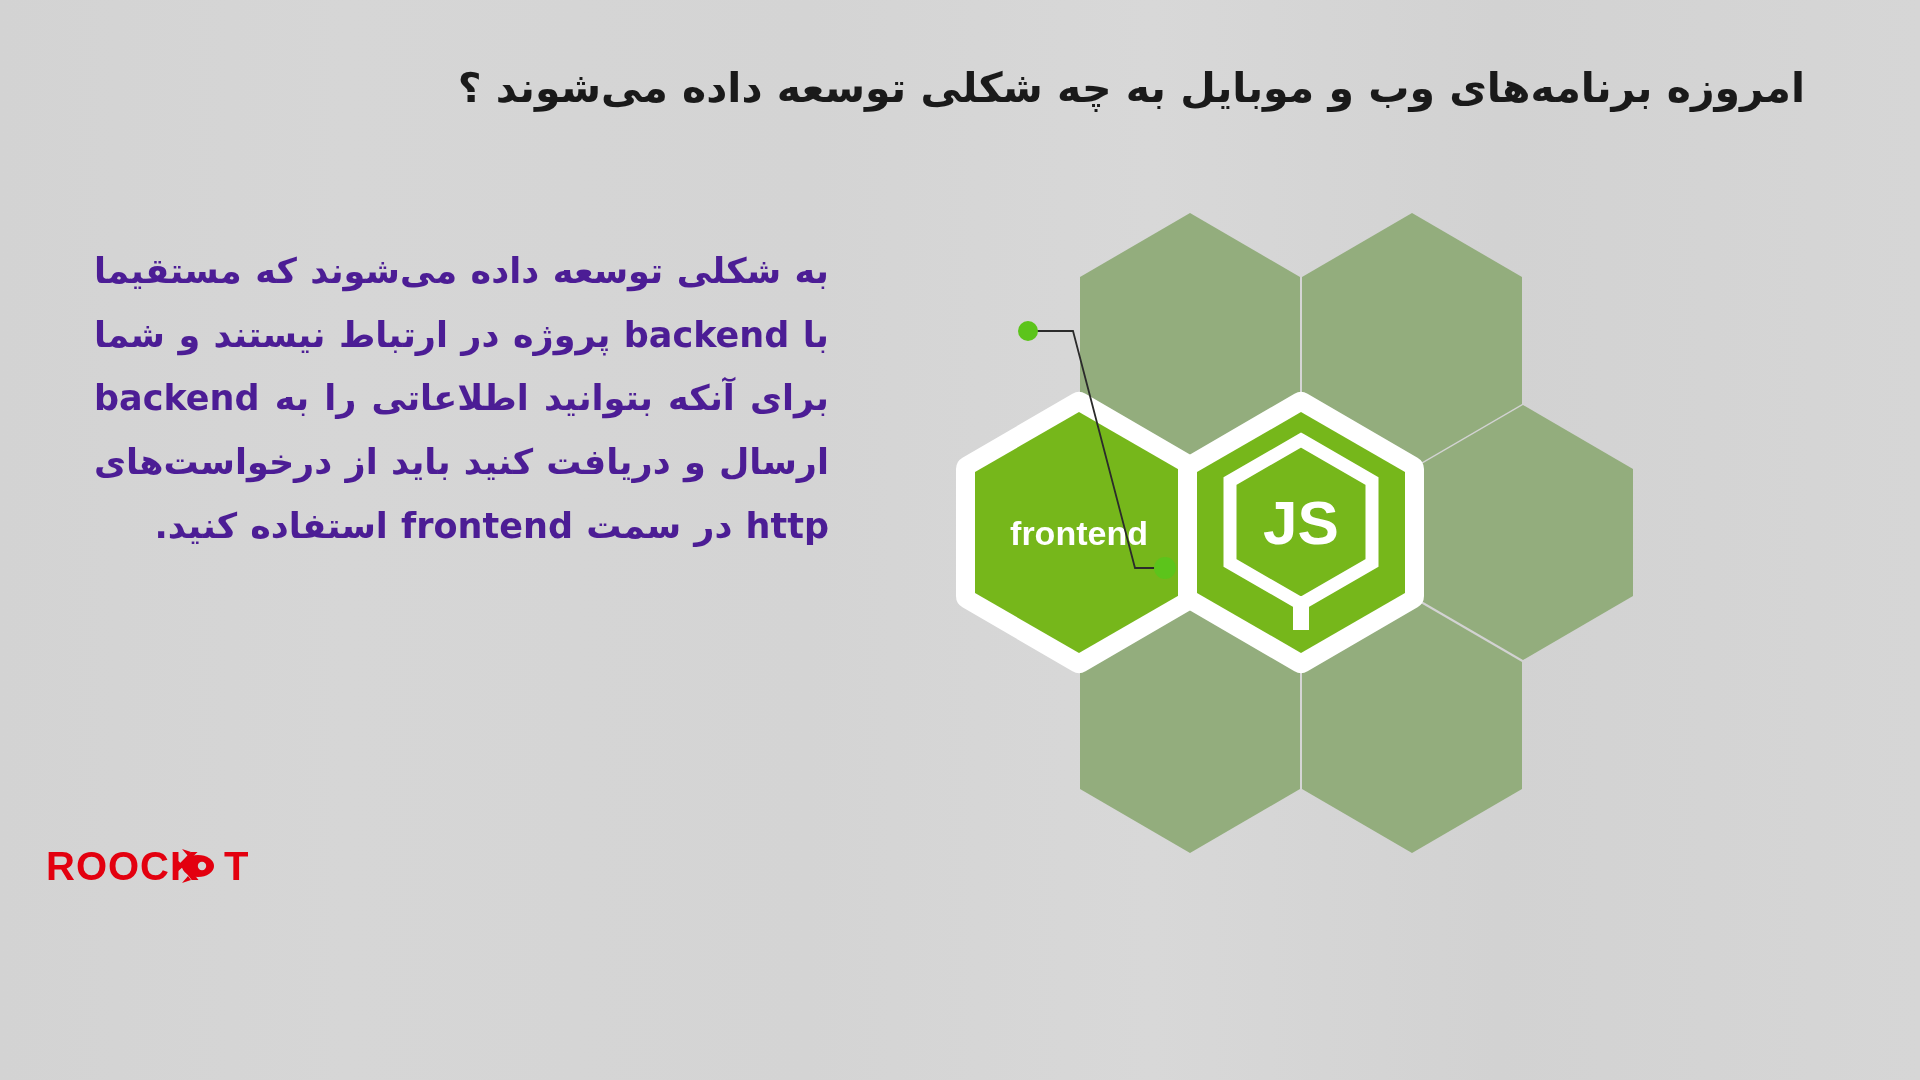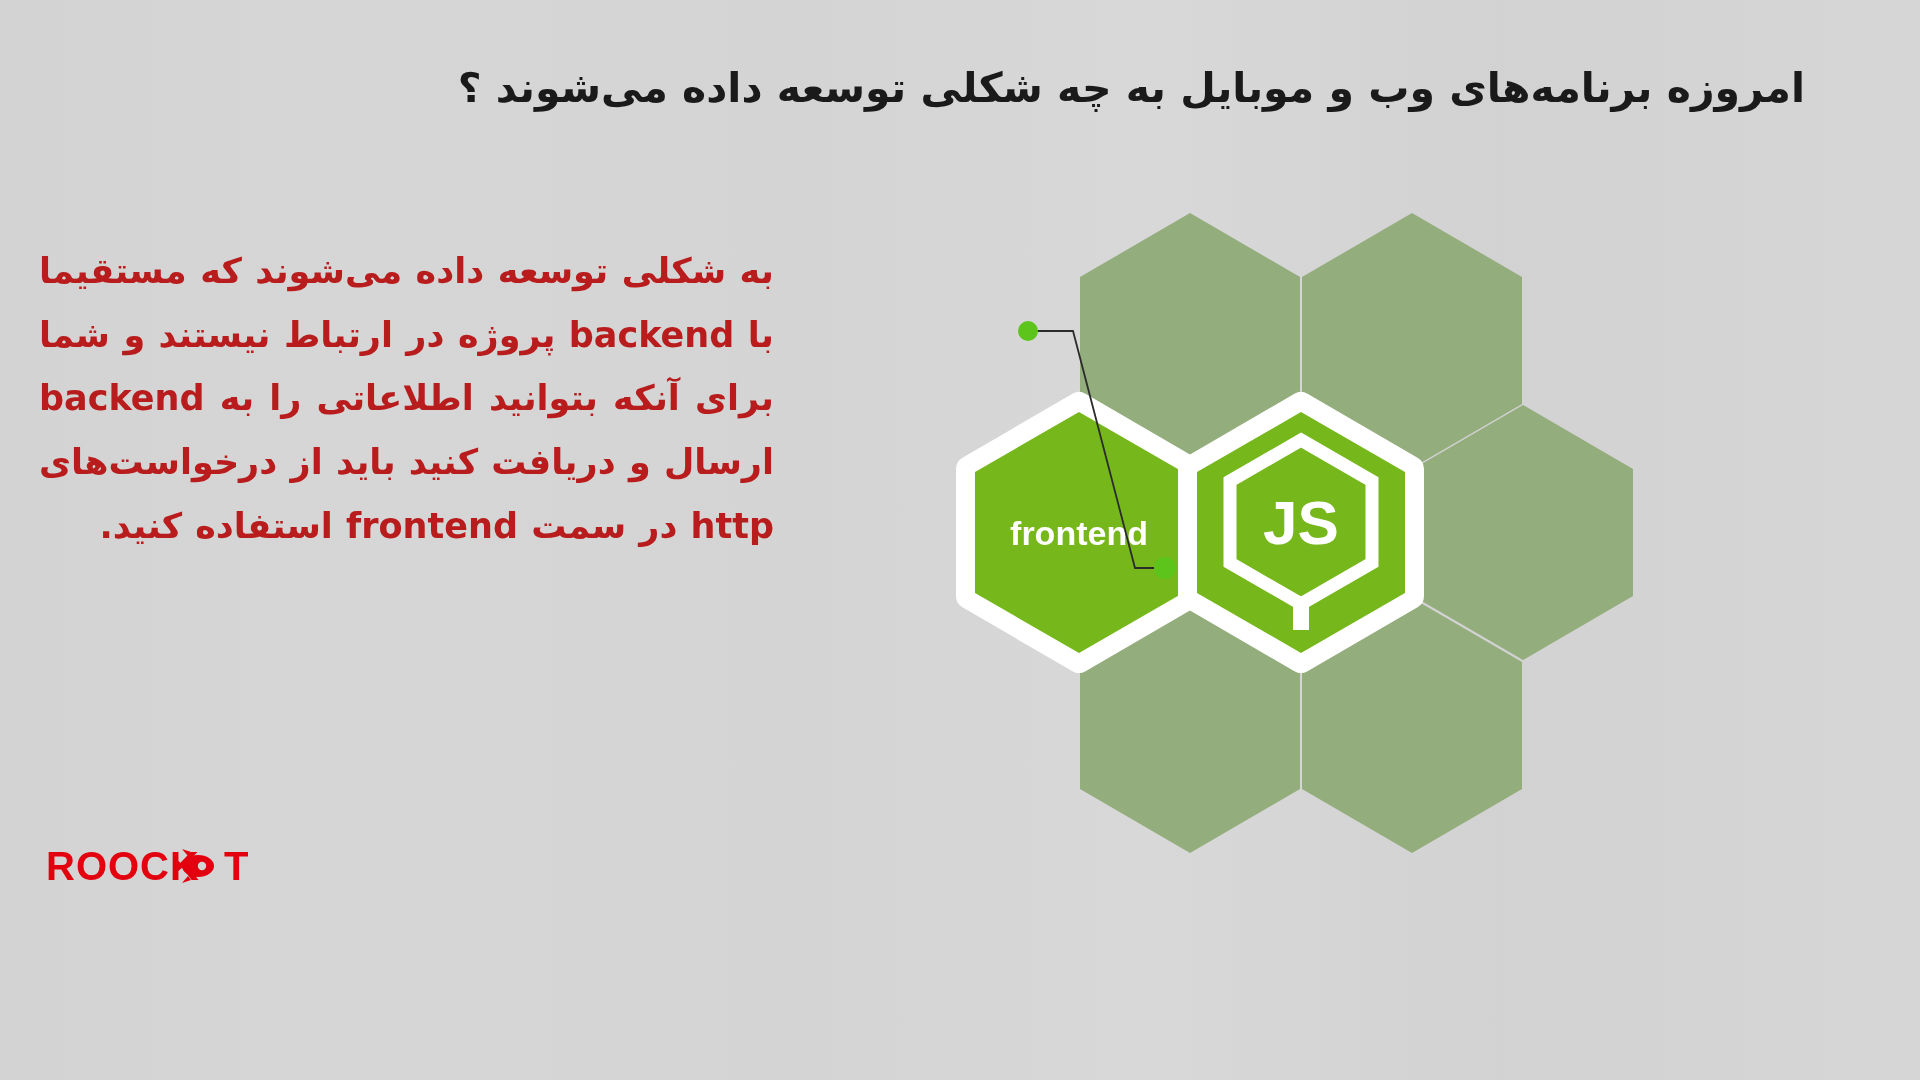--- a/index.html
+++ b/index.html
@@ -41,30 +41,30 @@
     line-height:1.5;
     letter-spacing:-0.5px;
     color:#1a1a1a;
     white-space:nowrap;
   }
 
   
   #body-copy {
     position:absolute;
     top:240px;
-    right:1146px;
+    right:1091px;
     width:735px;
     direction:rtl;
     text-align:justify;
     text-align-last:right;
     font-family:"DejaVu Sans", sans-serif;
     font-weight:600;
     font-size:35px;
     line-height:1.82;
-    color:#b91c1c;
+    color:#4c1d95;
     word-spacing:1px;
   }
 
   
   #honeycomb {
     position:absolute;
     left:0; top:0;
     width:1920px; height:1080px;
     pointer-events:none;
   }

